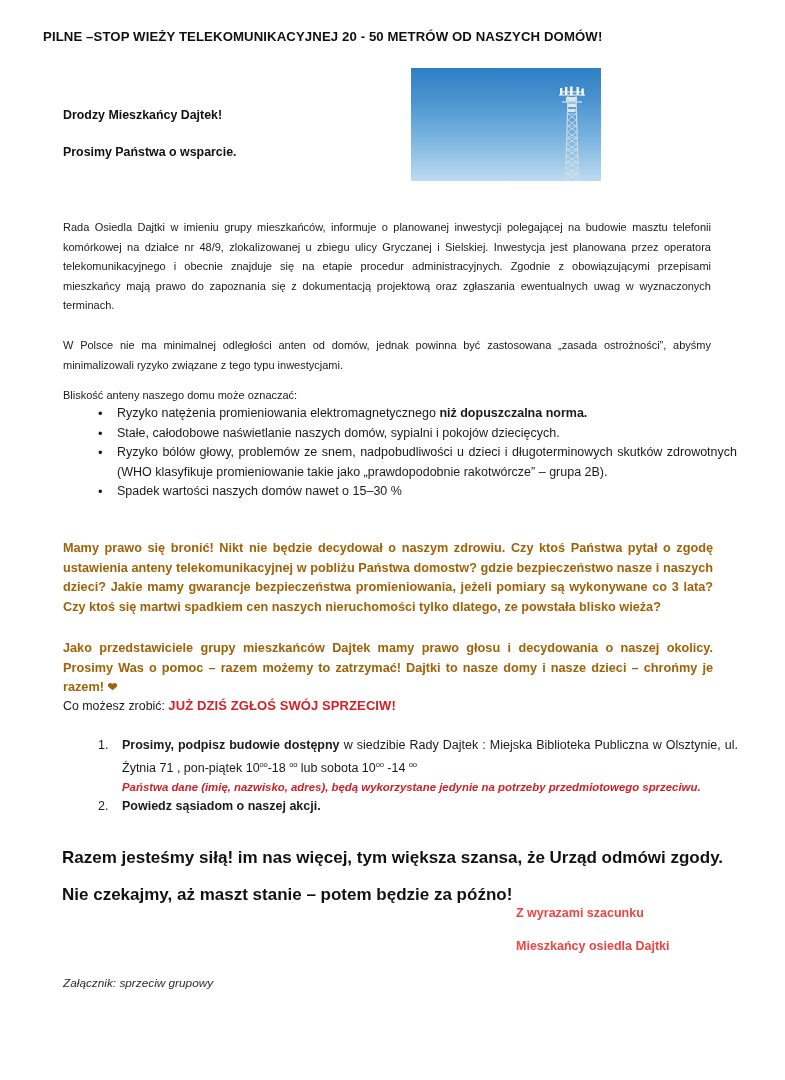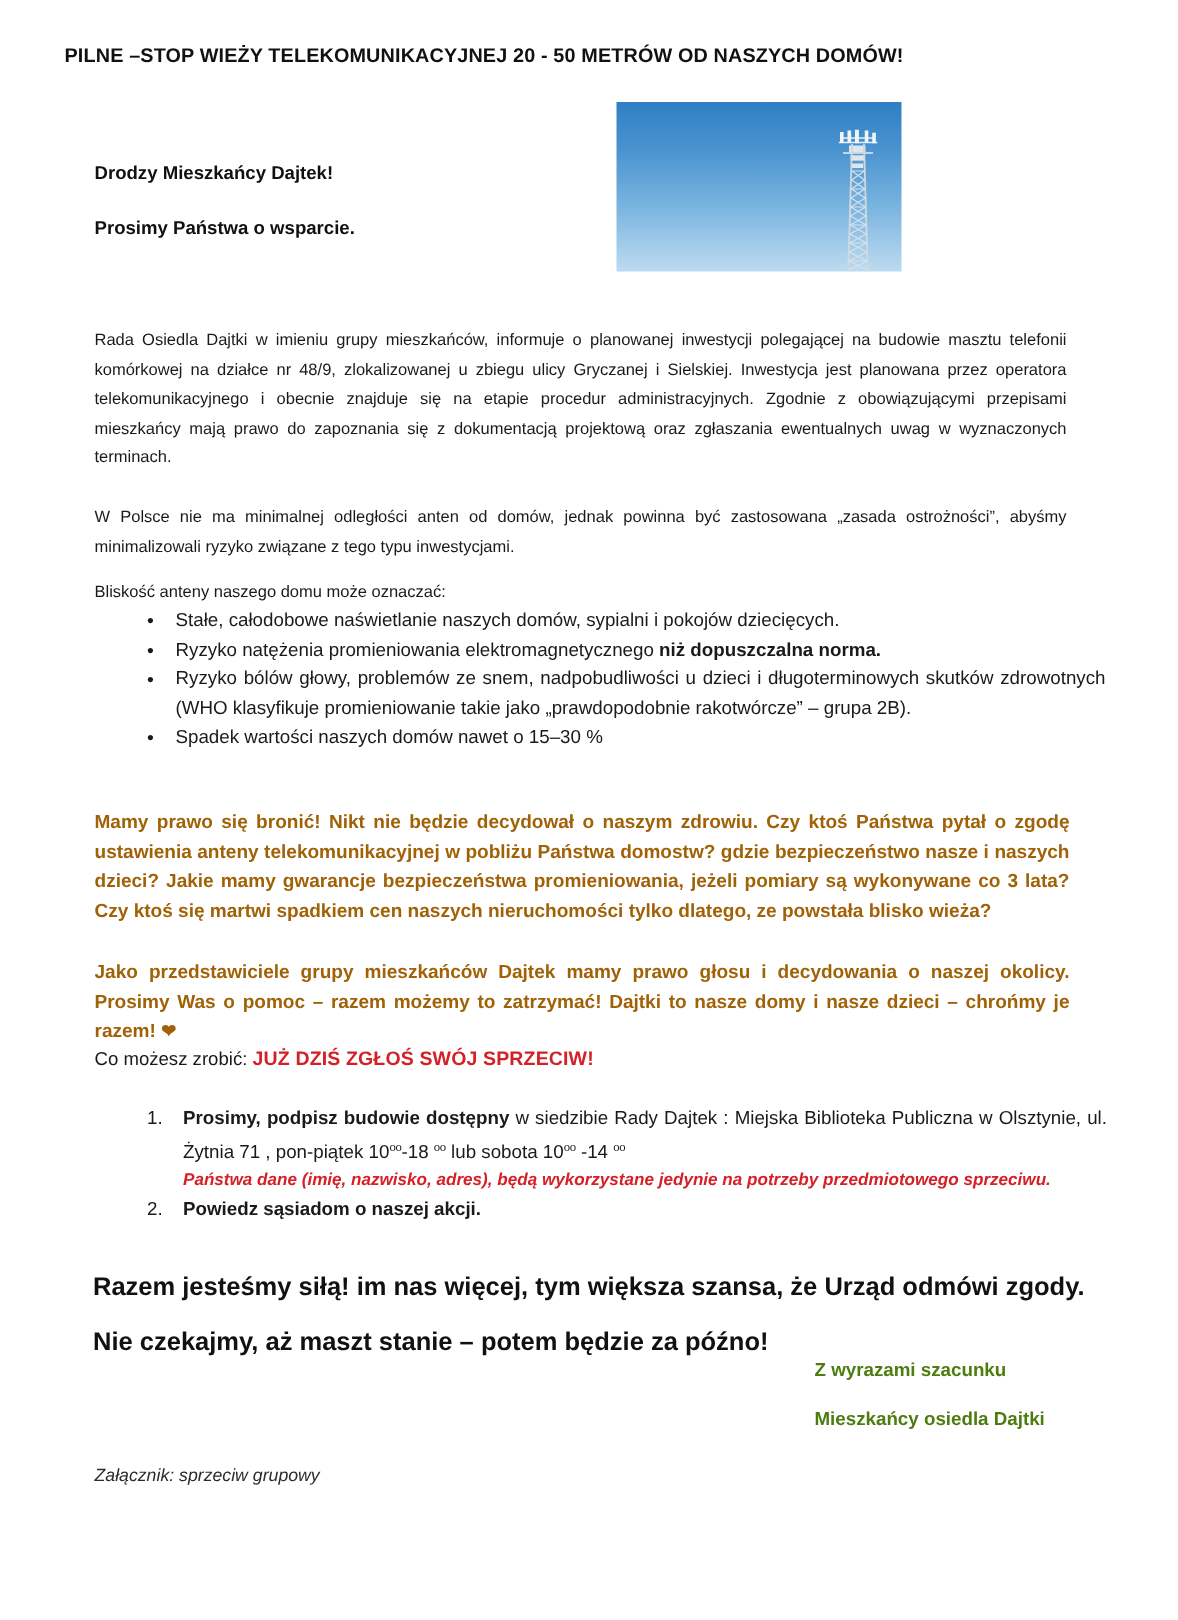--- a/index.html
+++ b/index.html
@@ -171,22 +171,21 @@
     font-weight: bold;
     font-size: 13px;
     letter-spacing: 0.1px;
   }
 
   
   .sign {
     position: absolute;
     font-size: 12.5px;
     font-weight: bold;
-    color: #4d7c0f;
-    margin-left: 27px;
+    color: #ef4444;
   }
 
   
   .attach {
     position: absolute;
     left: 63px;
     top: 976px;
     font-size: 11.8px;
     font-style: italic;
     color: #2b2b2b;
@@ -265,22 +264,22 @@
   <div class="blk greet" style="top:97px;">Drodzy Mieszkańcy Dajtek!</div>
   <div class="blk greet" style="top:134px;">Prosimy Państwa o wsparcie.</div>
 
   <div class="blk body-par" style="top:207px;">Rada Osiedla Dajtki w imieniu grupy  mieszkańców, informuje o planowanej inwestycji polegającej na budowie masztu telefonii komórkowej na działce nr 48/9, zlokalizowanej u zbiegu ulicy Gryczanej i Sielskiej. Inwestycja jest planowana przez operatora telekomunikacyjnego i obecnie znajduje się na etapie procedur administracyjnych. Zgodnie z obowiązującymi przepisami mieszkańcy mają prawo do zapoznania się z dokumentacją projektową oraz zgłaszania ewentualnych uwag w wyznaczonych terminach.</div>
 
   <div class="blk body-par" style="top:375px;">Bliskość anteny naszego domu  może oznaczać:</div>
 
   <div class="blk body-par" style="top:325px;">W Polsce nie ma minimalnej odległości anten od domów, jednak powinna być zastosowana „zasada ostrożności”, abyśmy minimalizowali ryzyko związane z tego typu inwestycjami.</div>
 
   <ul class="bullets">
+    <li><span>Ryzyko natężenia promieniowania elektromagnetycznego </span><b>niż dopuszczalna norma.</b></li>
     <li><span>Stałe, całodobowe naświetlanie naszych domów, sypialni i pokojów dziecięcych.</span></li>
-    <li><span>Ryzyko natężenia promieniowania elektromagnetycznego </span><b>niż dopuszczalna norma.</b></li>
     <li><span>Ryzyko bólów głowy, problemów ze snem, nadpobudliwości u dzieci i długoterminowych skutków zdrowotnych (WHO klasyfikuje promieniowanie takie jako „prawdopodobnie rakotwórcze” – grupa 2B).</span></li>
     <li><span>Spadek wartości naszych domów nawet o 15–30 %</span></li>
   </ul>
 
   <div class="blk bold-par" style="top:528px;">Mamy prawo się bronić! Nikt nie będzie decydował o naszym zdrowiu.  Czy ktoś  Państwa pytał o zgodę ustawienia anteny telekomunikacyjnej w pobliżu Państwa domostw?  gdzie bezpieczeństwo   nasze i naszych dzieci? Jakie mamy gwarancje bezpieczeństwa promieniowania, jeżeli pomiary są wykonywane co 3 lata? Czy ktoś się martwi spadkiem cen naszych nieruchomości tylko dlatego, ze powstała  blisko  wieża?</div>
 
   <div class="blk bold-par" style="top:628px;"><span>Jako przedstawiciele grupy mieszkańców Dajtek mamy prawo głosu i decydowania o naszej okolicy. Prosimy Was o pomoc – razem możemy to zatrzymać! Dajtki to nasze domy i nasze dzieci – chrońmy je razem!</span> <span class="heart">❤</span></div>
 
   <div class="cta-line"><span>Co możesz zrobić: </span><span class="cta-red">JUŻ DZIŚ ZGŁOŚ SWÓJ SPRZECIW!</span></div>
 

